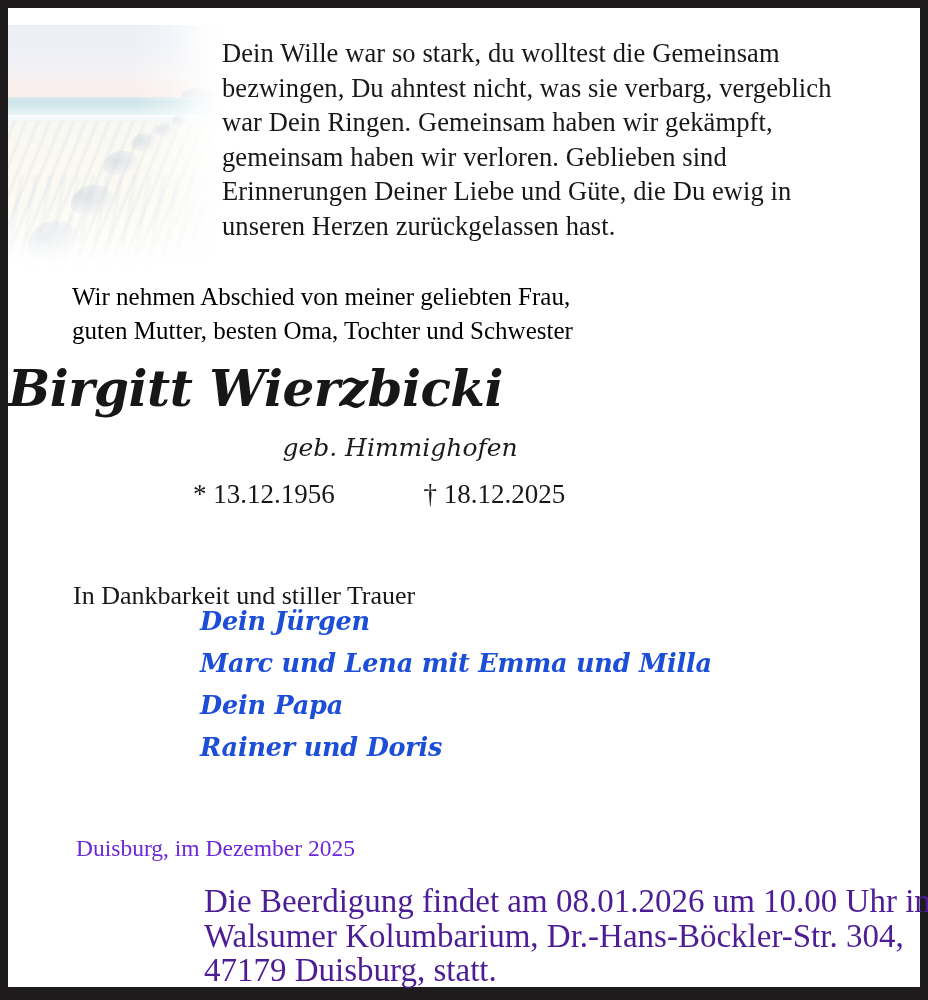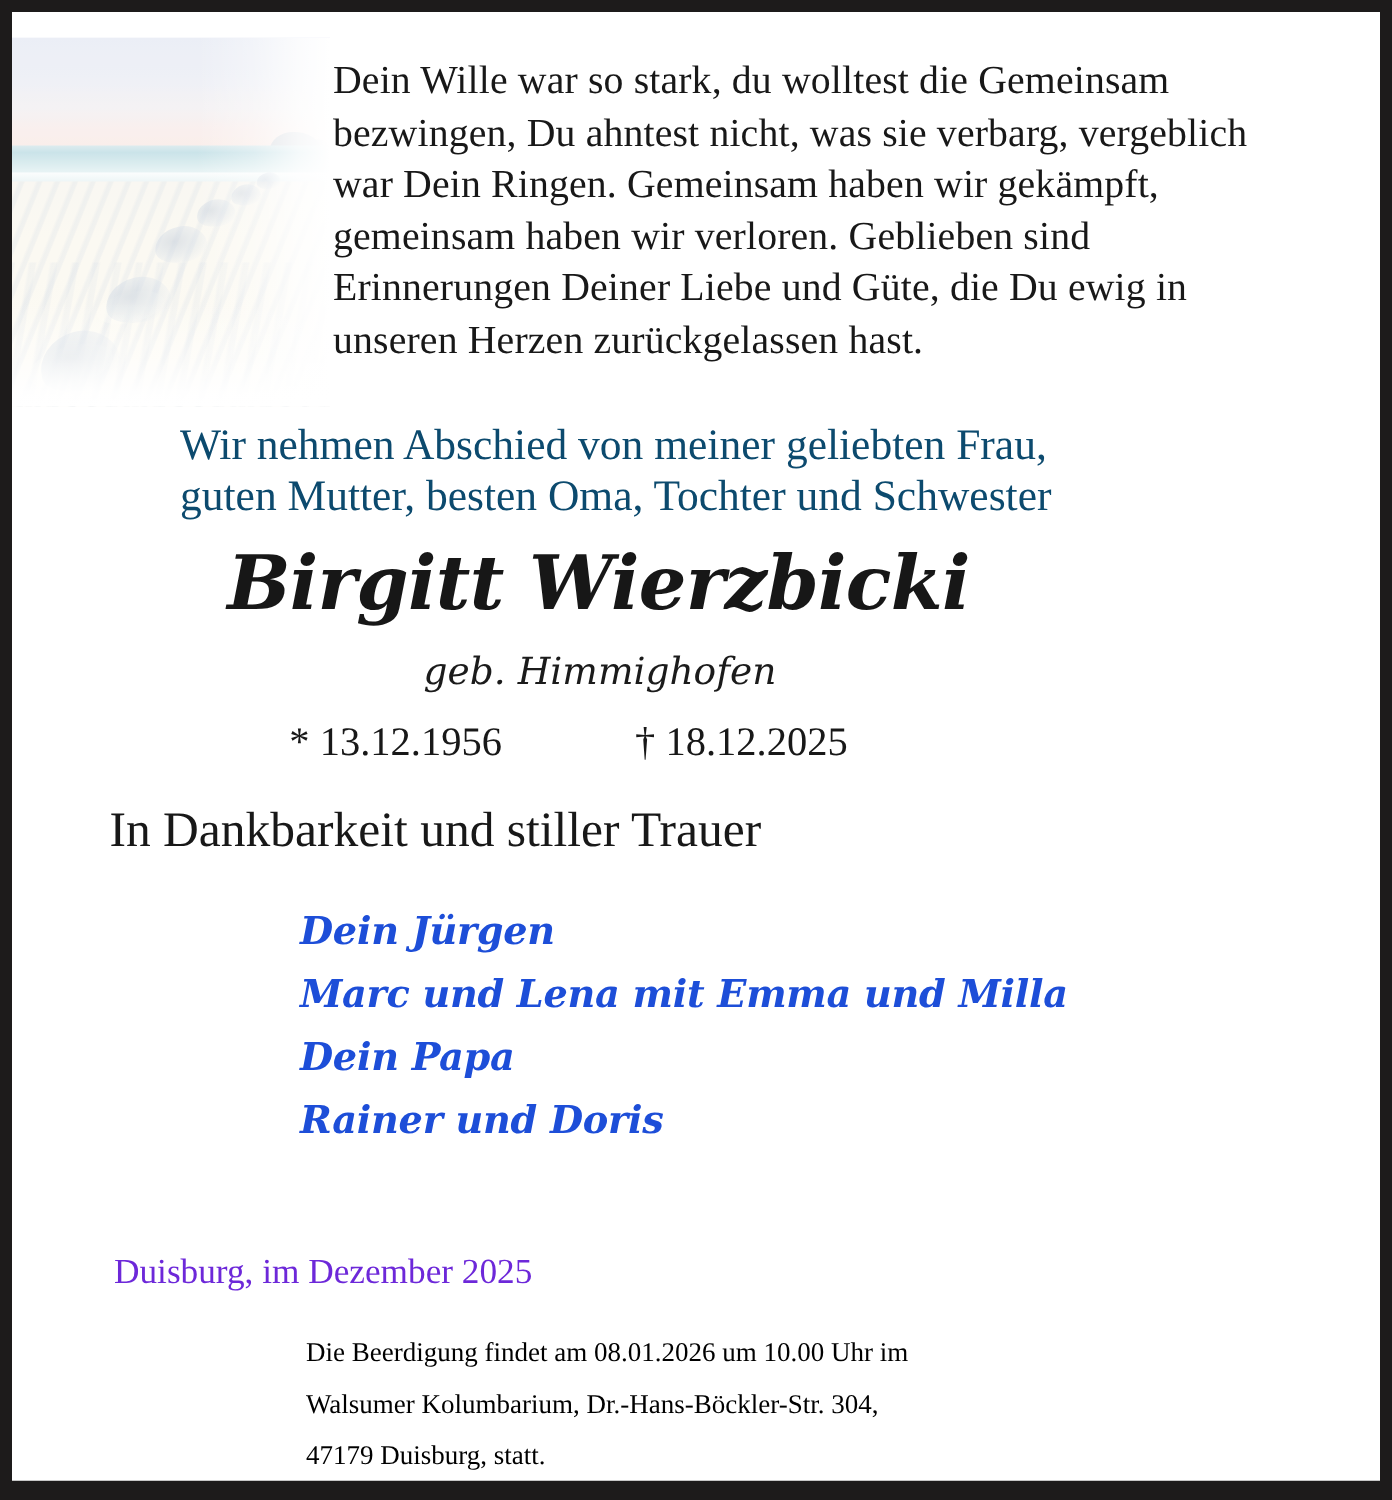--- a/index.html
+++ b/index.html
@@ -206,33 +206,31 @@
     letter-spacing: 0.1px;
     color: #181818;
   }
   .poem div { white-space: nowrap; }
 
   .intro {
     position: absolute;
     left: 64px;
     top: 272px;
     width: 800px;
-    font-size: 29px;
+    font-size: 25px;
     line-height: 34px;
-    color: #0c4a6e;
-    margin-left: 48px;
+    color: #000000;
   }
   .intro div { white-space: nowrap; }
 
   .name {
     position: absolute;
     left: 0;
     top: 352px;
     width: 782px;
-    text-align: center;
     font-family: "DejaVu Serif", "Liberation Serif", serif;
     font-weight: bold;
     font-style: italic;
     font-size: 50px;
     line-height: 58px;
     letter-spacing: -0.5px;
     color: #171717;
   }
 
   .maiden {
@@ -257,22 +255,22 @@
     font-size: 27px;
     line-height: 33px;
     color: #181818;
   }
   .dates .born { display: inline-block; }
   .dates .died { display: inline-block; margin-left: 82px; }
 
   .gratitude {
     position: absolute;
     left: 65px;
-    top: 530px;
-    font-size: 33px;
+    top: 572px;
+    font-size: 26px;
     line-height: 32px;
     color: #181818;
     white-space: nowrap;
   }
 
   .family {
     position: absolute;
     left: 192px;
     top: 592px;
     width: 700px;
@@ -294,23 +292,23 @@
     line-height: 28px;
     color: #6d28d9;
     white-space: nowrap;
   }
 
   .funeral {
     position: absolute;
     left: 196px;
     top: 876px;
     width: 680px;
-    font-size: 18px;
+    font-size: 33px;
     line-height: 34.5px;
-    color: #000000;
+    color: #4c1d95;
   }
   .funeral div { white-space: nowrap; }
 </style>
 </head>
 <body>
 
 <div class="notice">
 
   <div class="frame-top"></div>
   <div class="frame-bottom"></div>

